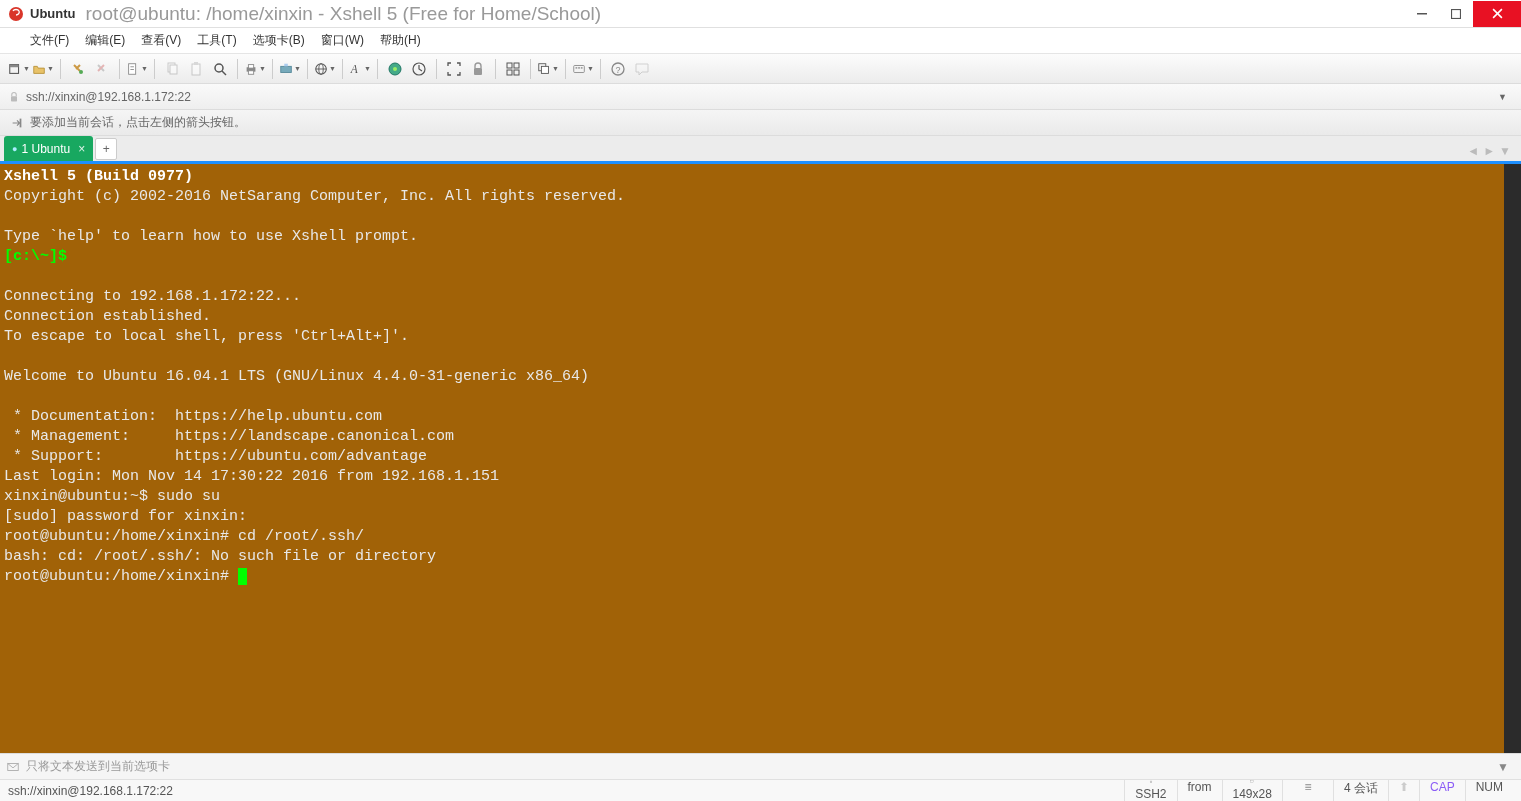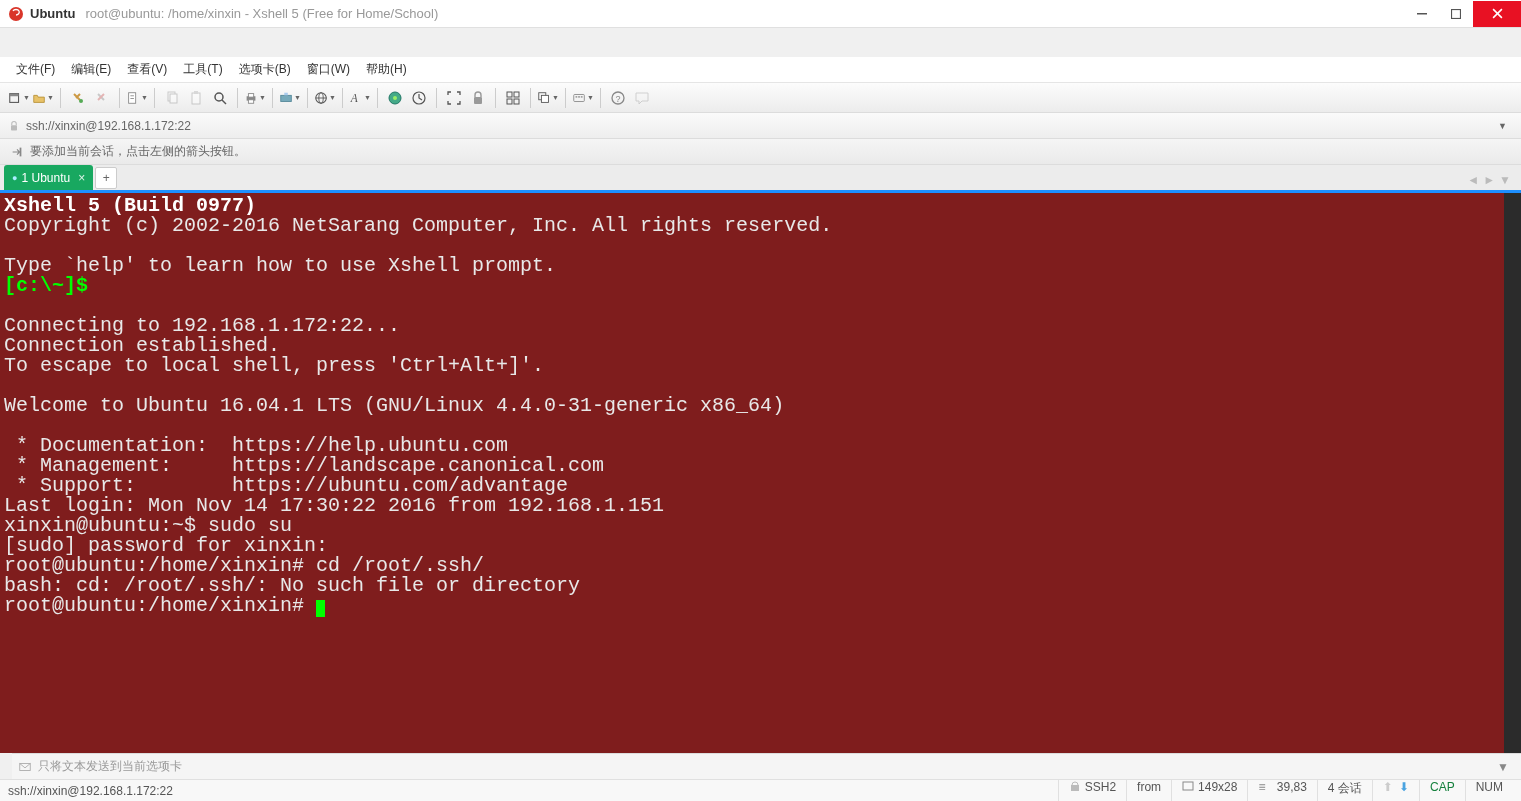--- a/index.html
+++ b/index.html
@@ -1,51 +1,51 @@
 <!DOCTYPE html>
 <html><head>
 <meta charset="utf-8">
 <style>
 * { margin: 0; padding: 0; box-sizing: border-box; }
 body { font-family: "Microsoft YaHei", Tahoma, Arial, sans-serif; font-size: 12px; background: #f0f0f0; width: 1521px; height: 801px; overflow: hidden; display: flex; flex-direction: column; }
 .titlebar { height: 28px; background: #fff; display: flex; align-items: center; padding: 0 0 0 8px; border-bottom: 1px solid #e0e0e0; }
 .titlebar .app-icon { width: 16px; height: 16px; margin-right: 6px; }
 .titlebar .title-strong { font-weight: bold; color: #333; margin-right: 10px; font-size: 13px; }
-.titlebar .title-rest { color: #999; font-size: 13px; }
+.titlebar .title-rest { color: #999; font-size: 19px; }
 .win-controls { margin-left: auto; display: flex; }
 .win-btn { width: 34px; height: 26px; display: flex; align-items: center; justify-content: center; color: #555; }
 .win-close { background: #e81123; color: #fff; width: 48px; }
-.menubar { height: 26px; background: #fff; display: flex; align-items: center; padding: 0 8px; border-bottom: 1px solid #e5e5e5; margin-top: 29px; }
+.menubar { height: 26px; background: #fff; display: flex; align-items: center; padding: 0 22px; border-bottom: 1px solid #e5e5e5; }
 .menubar .menu-item { padding: 3px 8px; color: #333; font-size: 12px; }
 .toolbar { height: 30px; background: linear-gradient(#fcfcfc,#ececec); display: flex; align-items: center; padding: 0 8px; border-bottom: 1px solid #dcdcdc; gap: 2px; }
 .tb-btn { width: 22px; height: 22px; display: flex; align-items: center; justify-content: center; color: #555; border-radius: 2px; position: relative; }
 .tb-sep { width: 1px; height: 20px; background: #ccc; margin: 0 4px; }
 .dd-arrow { font-size: 7px; color: #666; margin-left: 1px; }
 .addrbar { height: 26px; background: linear-gradient(#fafafa,#eee); display: flex; align-items: center; padding: 0 8px; border-bottom: 1px solid #dcdcdc; color: #666; gap: 6px; }
 .addrbar .addr-text { flex: 1; }
 .addr-dd { color: #666; font-size: 9px; padding-right: 6px; }
 .tipbar { height: 26px; background: linear-gradient(#f5f5f5,#eaeaea); display: flex; align-items: center; padding: 0 10px; border-bottom: 1px solid #dcdcdc; color: #666; gap: 6px; }
 .tabbar { height: 28px; background: #ececec; display: flex; align-items: flex-end; padding: 0 4px; border-bottom: 3px solid #1e90ff; }
 .tab { height: 25px; display: flex; align-items: center; padding: 0 8px; font-size: 12px; border-top-left-radius: 3px; border-top-right-radius: 3px; margin-right: 2px; }
 .tab.active { background: #18a860; color: #fff; }
 .tab .dot { color: #aef; margin-right: 4px; font-size: 9px; }
 .tab .tab-x { margin-left: 8px; color: rgba(255,255,255,.85); }
 .tab-add { width: 22px; height: 22px; background: #fff; border: 1px solid #ccc; display: flex; align-items: center; justify-content: center; color: #666; margin-bottom: 1px; border-radius: 2px; }
 .tab-nav { margin-left: auto; display: flex; align-items: center; gap: 4px; color: #bbb; padding: 0 6px 3px 0; }
-.terminal { flex: 1; background: #7f1d1d; color: #e8e8e8; font-family: "NSimSun","SimSun","Courier New",monospace; font-size: 20px; line-height: 20px; padding: 3px 4px; white-space: pre; overflow: hidden; position: relative; }
+.terminal { flex: 1; background: #a16207; color: #e8e8e8; font-family: "NSimSun","SimSun","Courier New",monospace; font-size: 15px; line-height: 20px; padding: 3px 4px; white-space: pre; overflow: hidden; position: relative; }
 .terminal .t-bold { font-weight: bold; color: #fff; }
 .terminal .t-green { color: #00ff00; font-weight: bold; }
 .cursor { display: inline-block; width: 9px; height: 17px; background: #00ff00; vertical-align: text-bottom; }
 .term-scrollbar { position: absolute; right: 0; top: 0; bottom: 0; width: 17px; background: #2b2b2b; }
-.inputbar { height: 26px; background: #f5f5f5; border-top: 1px solid #dcdcdc; display: flex; align-items: center; padding: 0 6px; gap: 6px; color: #888; margin-left: 12px; }
+.inputbar { height: 26px; background: #f5f5f5; border-top: 1px solid #dcdcdc; display: flex; align-items: center; padding: 0 6px; gap: 6px; color: #888; }
 .inputbar .hint { color: #999; flex: 1; }
 .inputbar .in-dd { padding-right: 6px; color: #888; }
 .statusbar { height: 22px; background: #f8f8f8; border-top: 1px solid #e0e0e0; display: flex; align-items: center; padding: 0 8px; color: #555; font-size: 12px; }
 .statusbar .left { flex: 1; }
-.statusbar .seg { padding: 0 10px; border-left: 1px solid #e0e0e0; height: 100%; display: flex; gap: 4px; }
+.statusbar .seg { padding: 0 10px; border-left: 1px solid #e0e0e0; height: 100%; display: flex; align-items: center; gap: 4px; flex-direction: column; }
 .sb-icon { width: 12px; height: 12px; color: #888; }
 svg { display: block; }
 </style>
 </head>
 <body>
 
 <div class="titlebar">
   <span class="app-icon">
     <svg viewBox="0 0 16 16" width="16" height="16">
         <circle cx="8" cy="8" r="7" fill="#d9362a"></circle>
@@ -300,15 +300,15 @@
         <rect x="1" y="2" width="10" height="8" fill="none" stroke="#888"></rect>
       </svg>
       <span>149x28</span>
     </span>
   <span class="seg"><span style="color:#888">≡</span>&nbsp;<span>39,83</span></span>
   <span class="seg">4 会话</span>
   <span class="seg" style="gap:6px">
     <span style="color:#ccc">⬆</span>
     <span style="color:#4aa3e0">⬇</span>
   </span>
-  <span class="seg" style="color:#15803d">CAP</span>
+  <span class="seg" style="color:#8b5cf6">CAP</span>
   <span class="seg">NUM</span>
 </div>
 
 </body></html>

